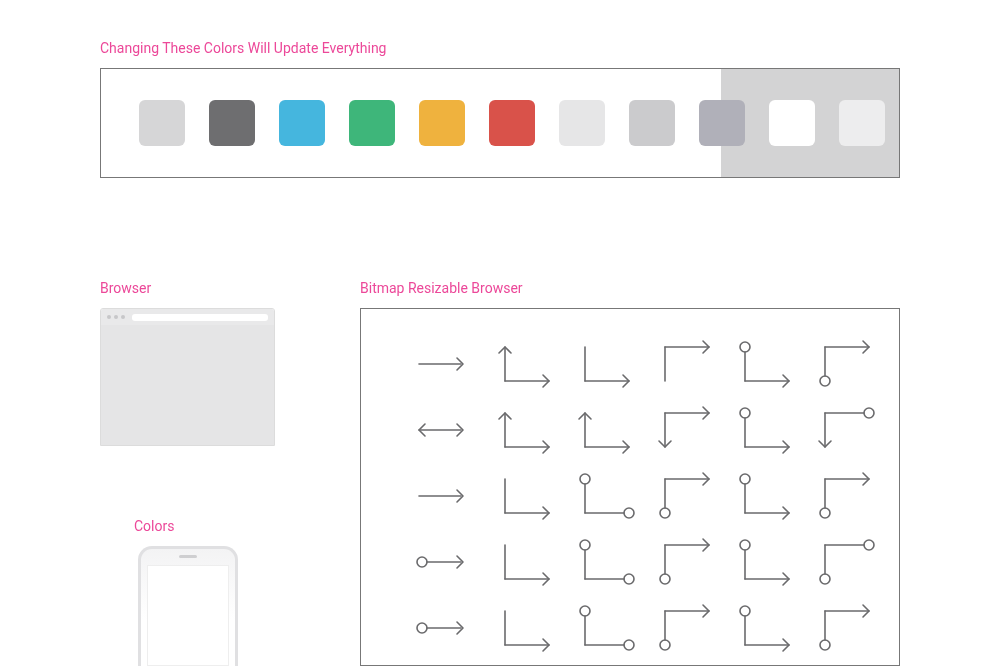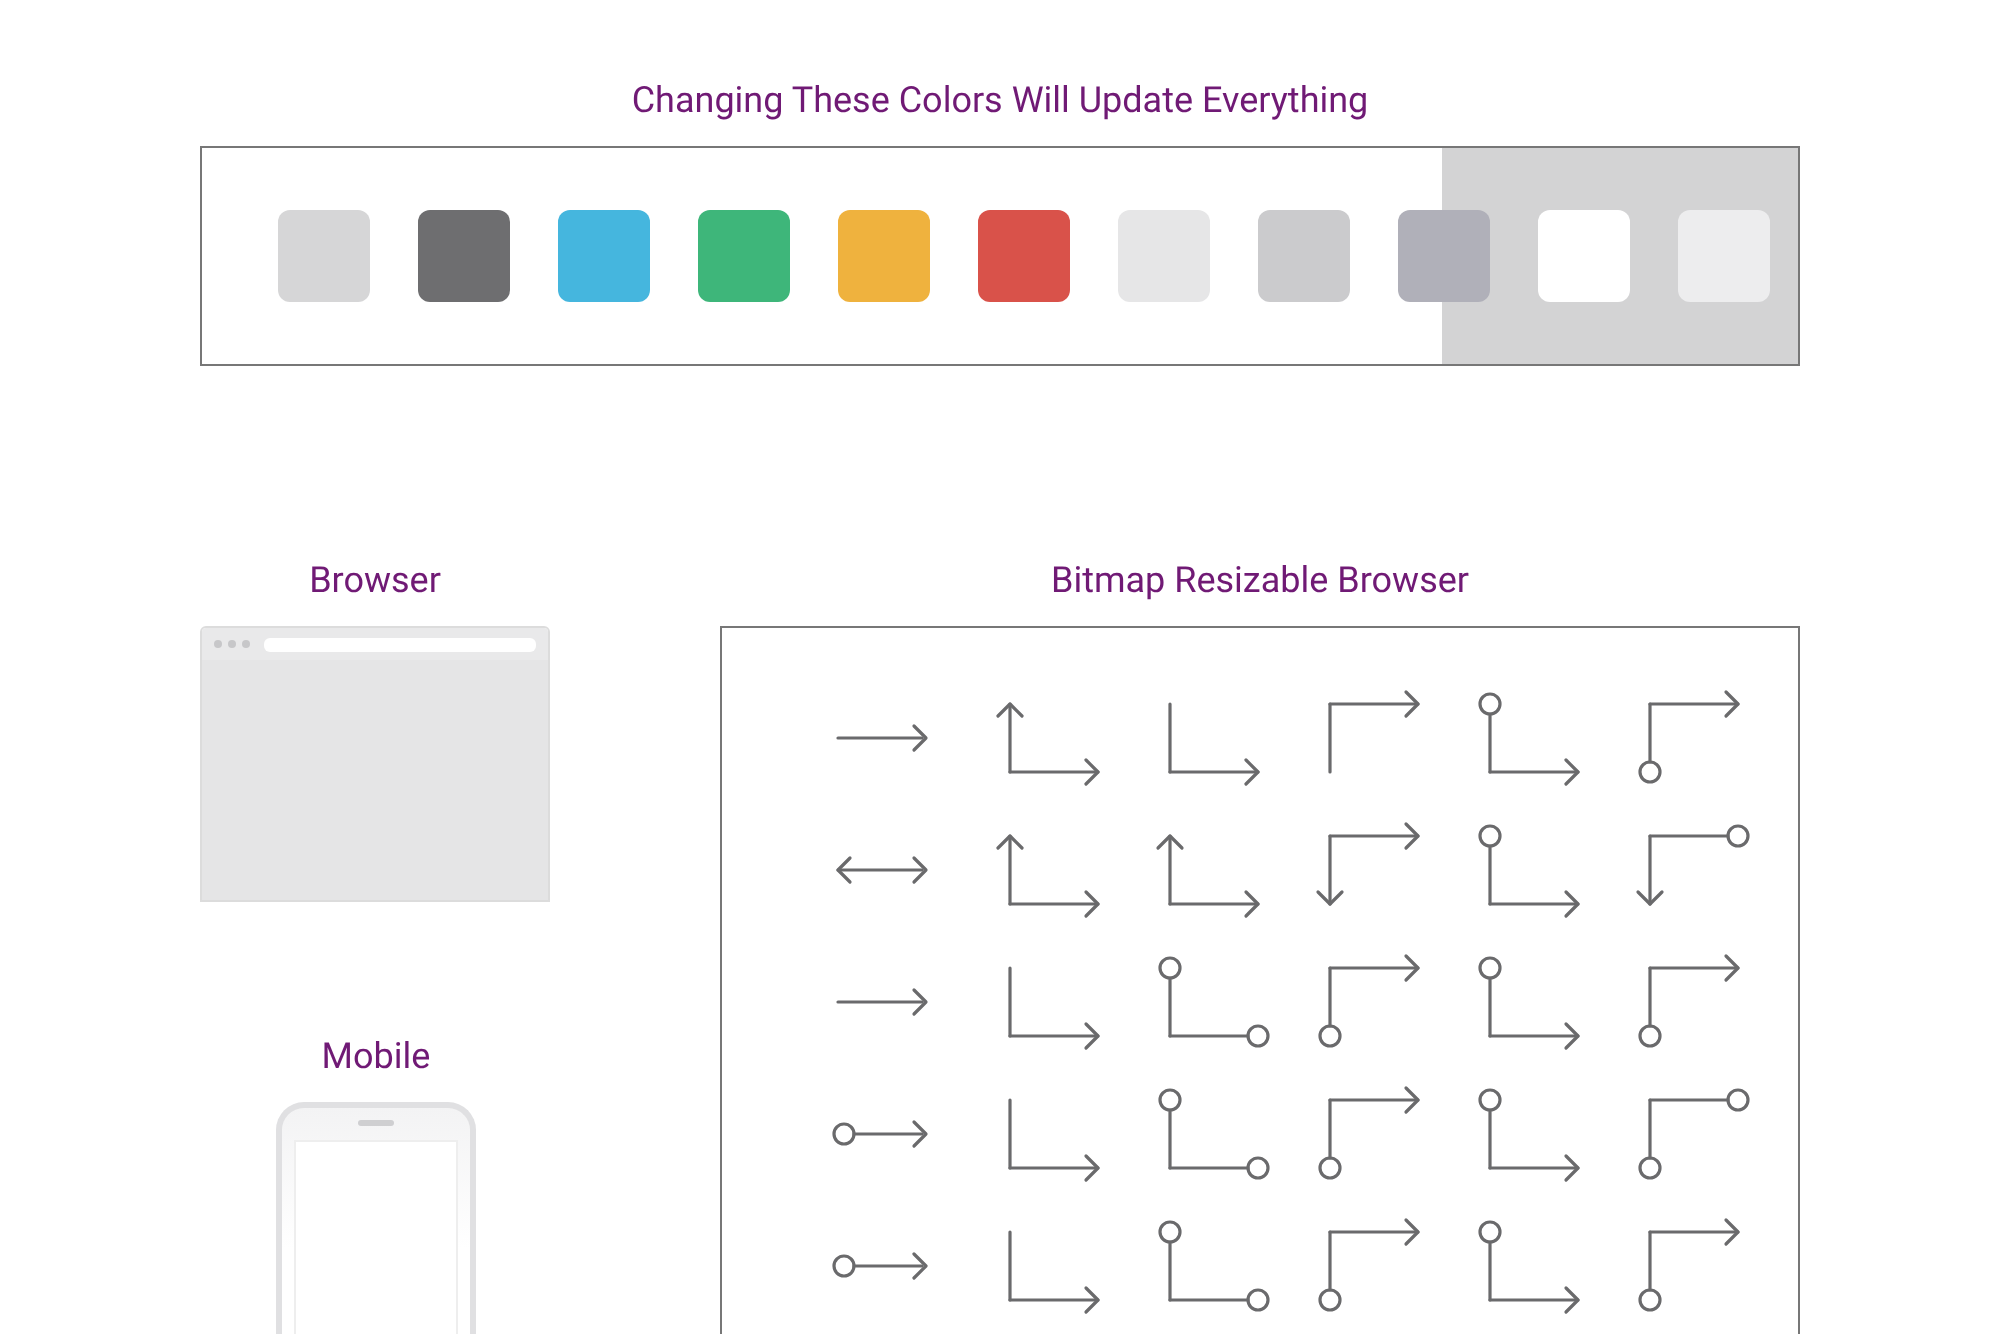--- a/index.html
+++ b/index.html
@@ -6,23 +6,22 @@
   body {
     background: #ffffff;
     font-family: -apple-system, BlinkMacSystemFont, "Segoe UI", Roboto, Helvetica, Arial, sans-serif;
     width: 1000px;
     height: 667px;
     overflow: hidden;
     position: relative;
     color: #4a4a4a;
   }
   .section-title {
-    font-size: 18px;
-    color: #701a75;
-    text-align: center;
+    font-size: 14px;
+    color: #ec4899;
     font-weight: 400;
     margin-bottom: 12px;
   }
   
   .palette-wrap {
     position: absolute;
     top: 40px;
     left: 100px;
     right: 100px;
     width: 800px;
@@ -187,21 +186,21 @@
       <span class="browser-dot"></span>
       <span class="browser-dot"></span>
       <span class="browser-dot"></span>
       <span class="browser-url"></span>
     </div>
     <div class="browser-body"></div>
   </div>
 </div>
 
 <div class="mobile-wrap">
-  <div class="section-title">Mobile</div>
+  <div class="section-title">Colors</div>
   <div class="mobile-frame">
     <div class="mobile-speaker"></div>
     <div class="mobile-screen"></div>
   </div>
 </div>
 
 <div class="arrows-wrap">
   <div class="section-title">Bitmap Resizable Browser</div>
   <div class="arrows-box">
     <div class="arrow-grid" id="arrow-grid">

